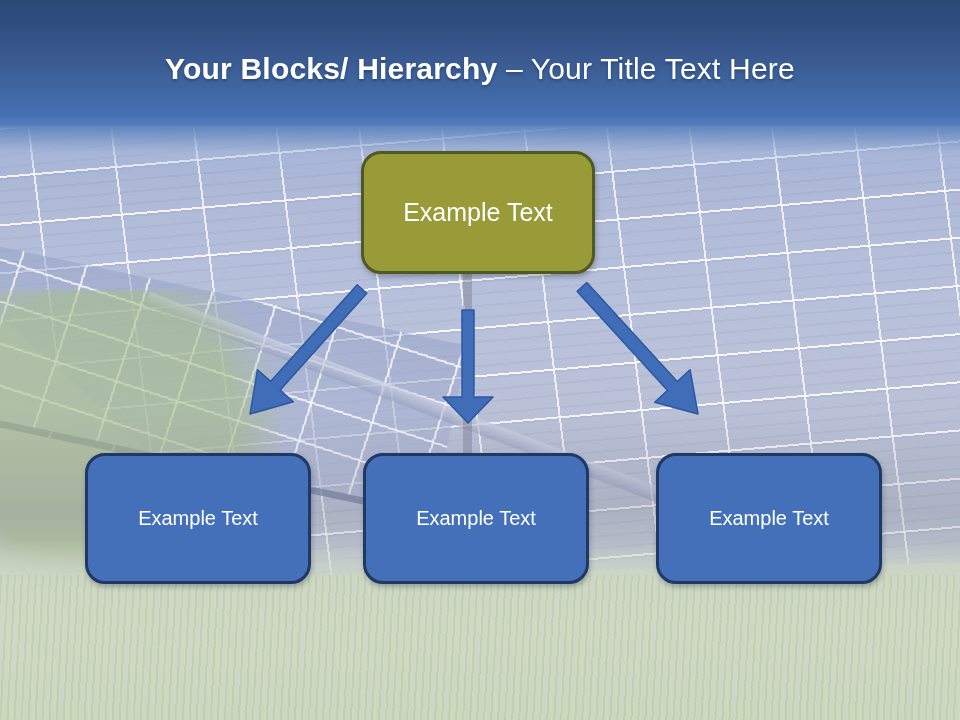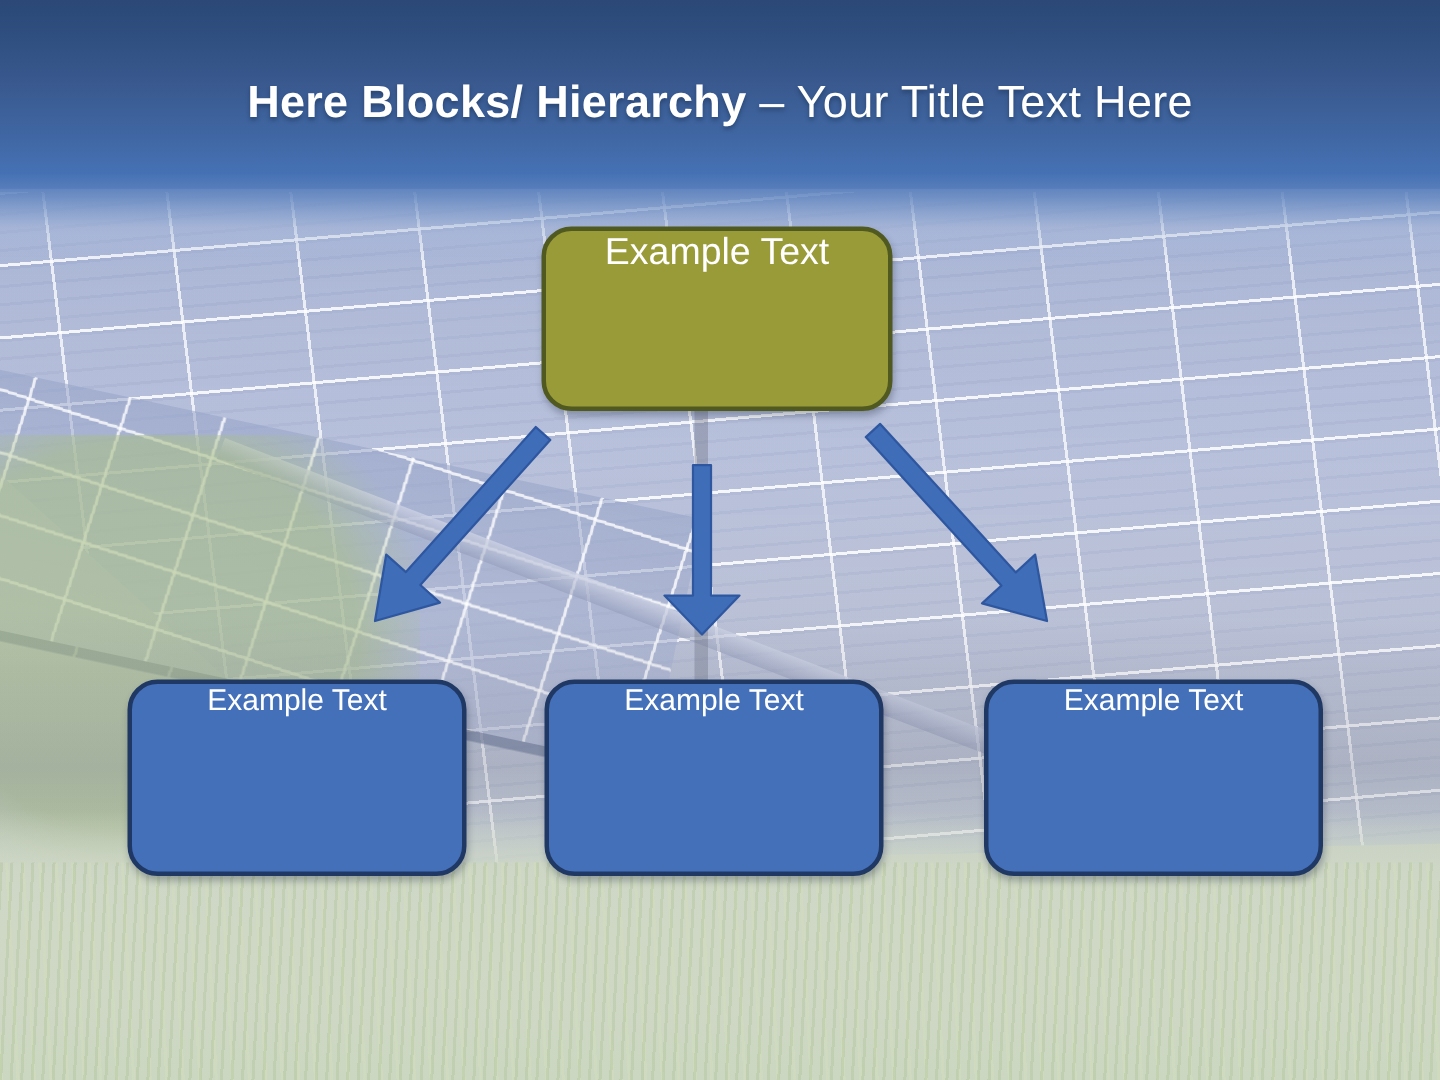--- a/index.html
+++ b/index.html
@@ -82,21 +82,21 @@
   }
   .title{
     position:absolute;left:0;top:52px;width:960px;margin:0;
     text-align:center;color:#fff;font-size:30px;font-weight:normal;
     letter-spacing:.2px;text-shadow:0 2px 3px rgba(10,25,50,.35);
     cursor:default;
   }
   .title .t-bold{font-weight:bold;}
   
   .shape{
-    position:absolute;display:flex;align-items:flex-start;justify-content:center;
+    position:absolute;display:flex;align-items:center;justify-content:center;
     border-radius:20px;color:#fff;text-align:center;
     box-shadow:1px 3px 5px rgba(25,35,55,.3);
     cursor:pointer;
   }
   .root-box{
     left:361px;top:151px;width:228px;height:117px;
     background:#999a38;border:3px solid #50591f;font-size:25px;
   }
   .child-box{
     width:220px;height:125px;
@@ -120,21 +120,21 @@
   <div class="bg-beam"></div>
   <div class="bg-grass-left"></div>
   <div class="bg-pole"></div>
   <div class="bg-pole-cap"></div>
   <div class="bg-shadow-band"></div>
   <div class="bg-grass-bottom"></div>
   <div class="bg-grass-texture"></div>
   <div class="bg-haze"></div>
 
   <div class="header"></div>
-  <h1 class="title"><span class="t-bold">Here Blocks/ Hierarchy</span> <span class="t-reg">– Your Title Text Here</span></h1>
+  <h1 class="title"><span class="t-bold">Your Blocks/ Hierarchy</span> <span class="t-reg">– Your Title Text Here</span></h1>
 
   <svg class="arrows" viewBox="0 0 960 720" xmlns="http://www.w3.org/2000/svg">
     <polygon points="366.8,293.3 280.2,390.0 293.3,401.7 250,414 257.5,369.7 270.6,381.4 357.2,284.7" fill="#3f6db8"></polygon>
     <polygon points="462,310 474,310 474,397 493,397 468,423 443,397 462,397" fill="#3f6db8"></polygon>
     <polygon points="577.2,291.4 667.6,390.4 654.7,402.2 698,414 690.1,369.8 677.2,381.6 586.8,282.6" fill="#3f6db8"></polygon>
   </svg>
 
   <div class="shape root-box">
     <span>Example Text</span>
   </div>

